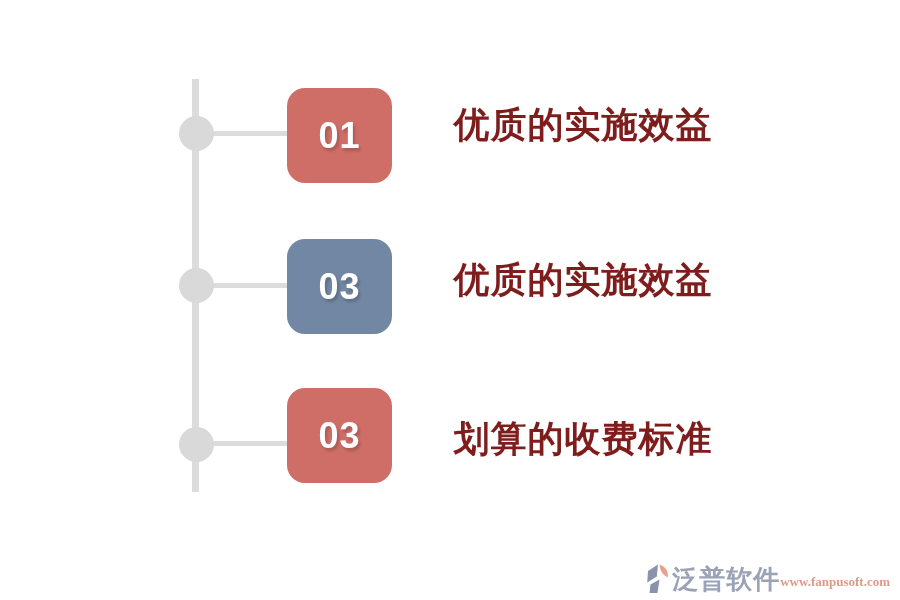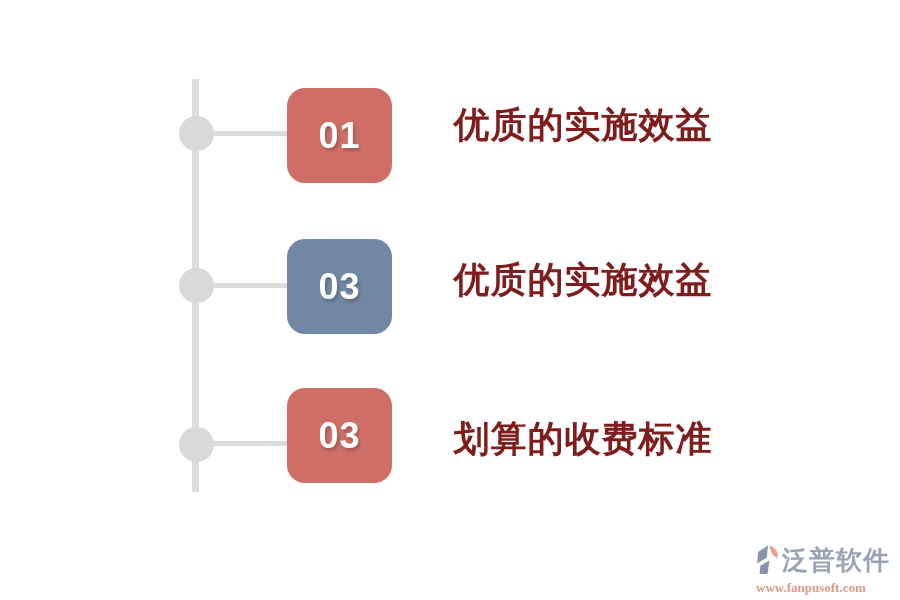--- a/index.html
+++ b/index.html
@@ -81,22 +81,22 @@
   }
   .item-label.l1 { top: 103px; }
   .item-label.l2 { top: 258px; }
   .item-label.l3 { top: 417px; }
   
   .watermark {
     position: absolute;
     right: 10px;
     bottom: 6px;
     display: flex;
-    flex-direction: column;
-    align-items: flex-start;
+    flex-direction: row;
+    align-items: center;
     line-height: 1;
   }
   .wm-top {
     display: flex;
     align-items: center;
     gap: 1px;
   }
   .wm-brand {
     font-size: 26px;
     font-weight: bold;

